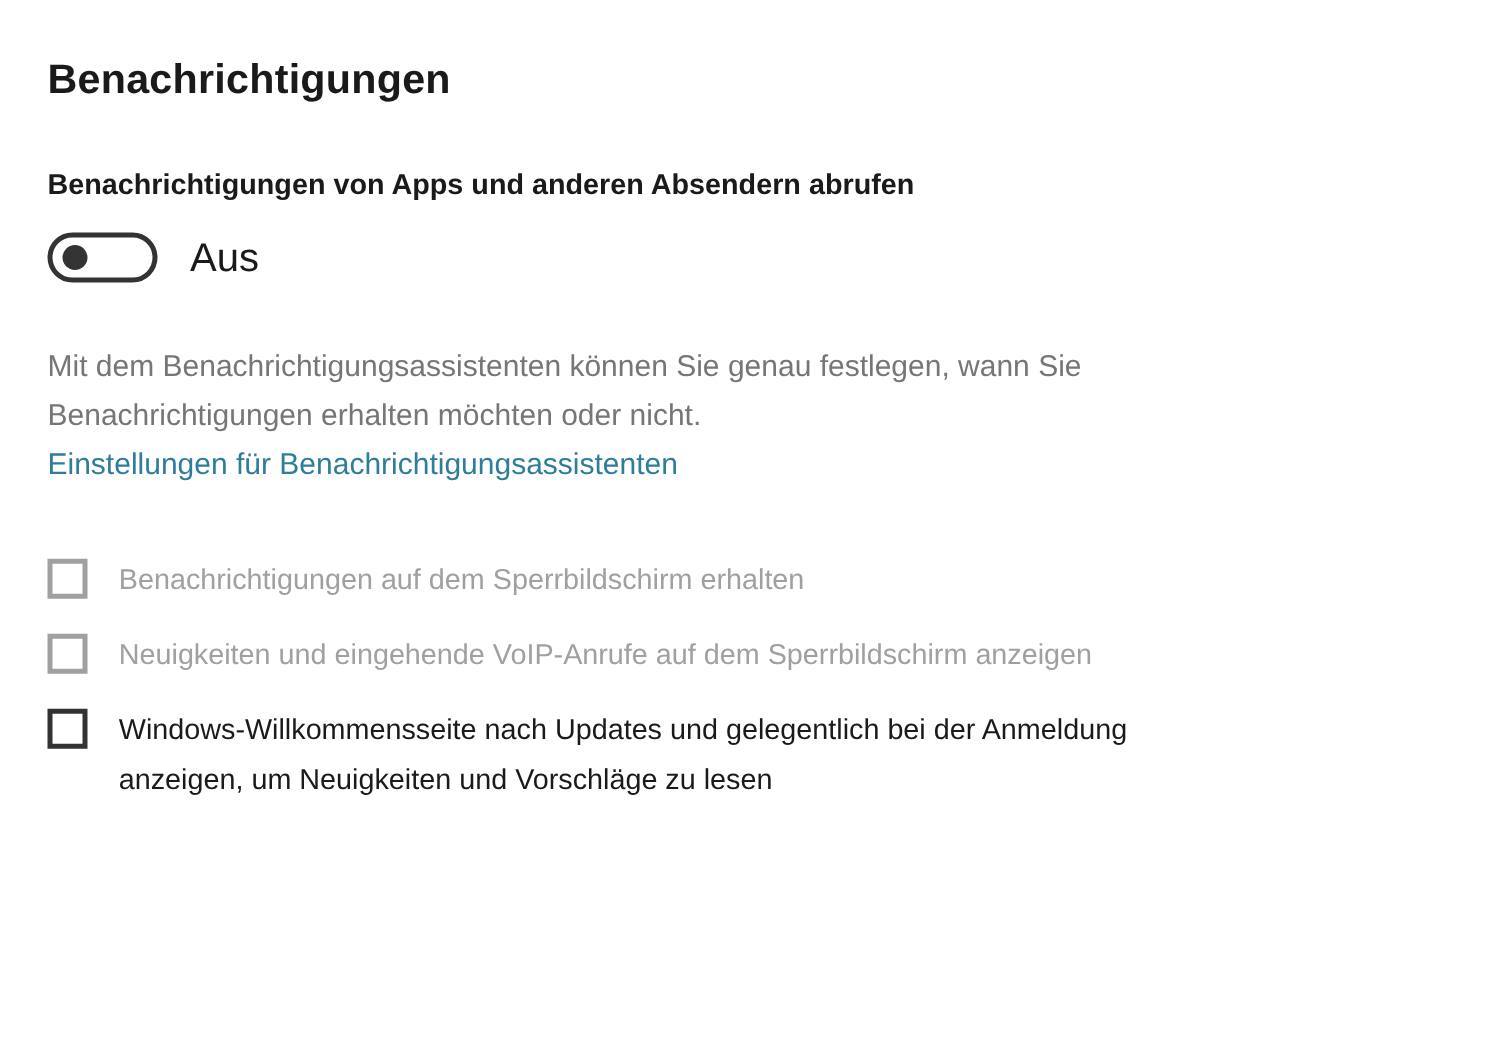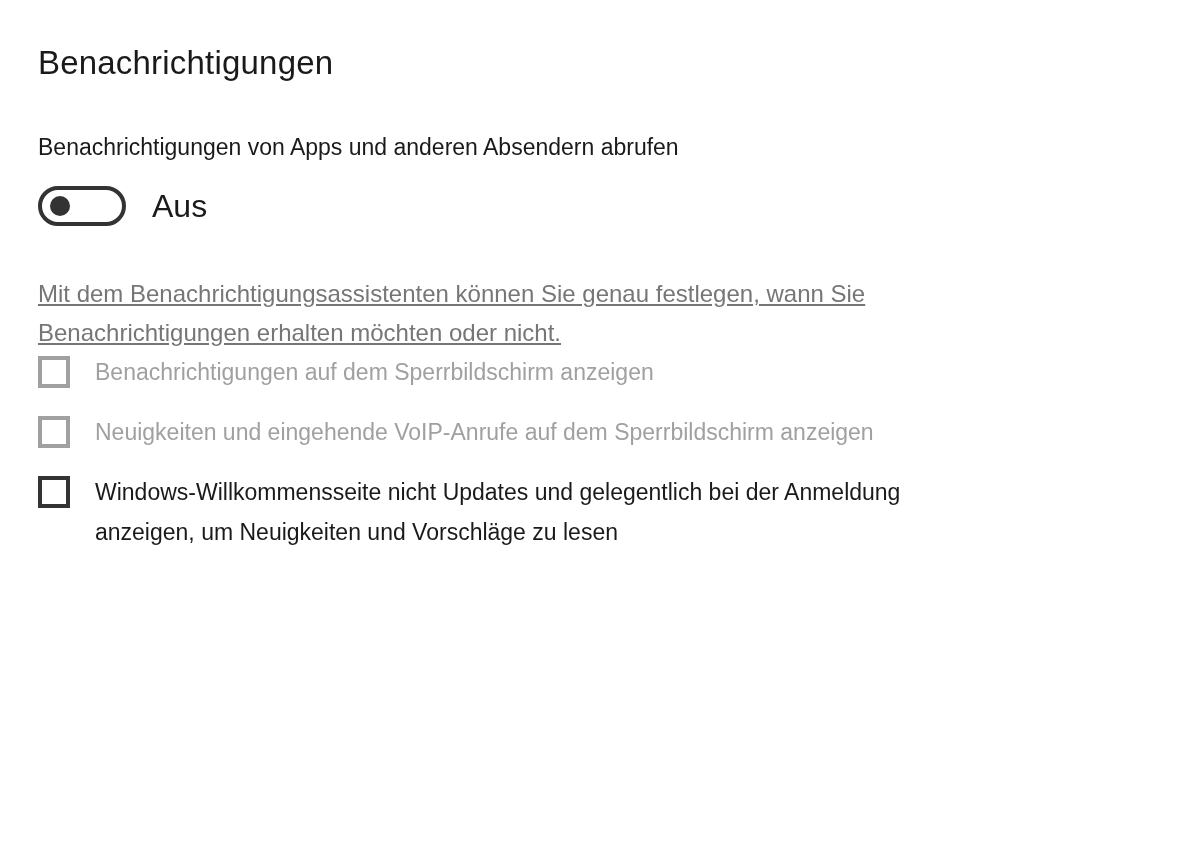--- a/index.html
+++ b/index.html
@@ -18,28 +18,28 @@
     background: var(--page-bg);
     font-family: "Liberation Sans", "DejaVu Sans", sans-serif;
     color: var(--text-primary);
     overflow: hidden;
   }
   .page {
     padding: 44px 40px 0 38px;
   }
   .page-title {
     font-size: 33px;
-    font-weight: 400;
+    font-weight: 700;
     letter-spacing: 0.2px;
     color: var(--text-primary);
     margin-bottom: 52px;
   }
   .setting-label {
     font-size: 23px;
-    font-weight: 400;
+    font-weight: 700;
     color: var(--text-primary);
     margin-bottom: 25px;
     max-width: 900px;
   }
   .toggle-row {
     display: flex;
     align-items: center;
     margin-bottom: 48px;
   }
   .toggle {
@@ -66,21 +66,20 @@
     font-size: 32px;
     margin-left: 26px;
     color: var(--text-primary);
   }
   .assist-description {
     font-size: 24px;
     line-height: 39px;
     color: var(--text-secondary);
     max-width: 910px;
     margin-bottom: 0;
-    text-decoration: underline;
   }
   .assist-link {
     display: inline-block;
     font-size: 24px;
     line-height: 39px;
     color: var(--accent-link);
     text-decoration: none;
     cursor: pointer;
     margin-bottom: 52px;
   }
@@ -121,33 +120,34 @@
 
   <div class="toggle-row">
     <div class="toggle" role="switch" aria-checked="false">
       <div class="knob"></div>
     </div>
     <span class="toggle-state">Aus</span>
   </div>
 
   <div class="assist-description">Mit dem Benachrichtigungsassistenten können Sie genau festlegen, wann Sie Benachrichtigungen erhalten möchten oder nicht.</div>
 
+  <a class="assist-link" href="#">Einstellungen für Benachrichtigungsassistenten</a>
 
   <div class="check-list">
 
     <label class="check-row disabled">
       <span class="checkbox" role="checkbox" aria-checked="false" aria-disabled="true"></span>
-      <span class="check-label">Benachrichtigungen auf dem Sperrbildschirm anzeigen</span>
+      <span class="check-label">Benachrichtigungen auf dem Sperrbildschirm erhalten</span>
     </label>
 
     <label class="check-row disabled">
       <span class="checkbox" role="checkbox" aria-checked="false" aria-disabled="true"></span>
       <span class="check-label">Neuigkeiten und eingehende VoIP-Anrufe auf dem Sperrbildschirm anzeigen</span>
     </label>
 
     <label class="check-row">
       <span class="checkbox" role="checkbox" aria-checked="false"></span>
-      <span class="check-label">Windows-Willkommensseite nicht Updates und gelegentlich bei der Anmeldung anzeigen, um Neuigkeiten und Vorschläge zu lesen</span>
+      <span class="check-label">Windows-Willkommensseite nach Updates und gelegentlich bei der Anmeldung anzeigen, um Neuigkeiten und Vorschläge zu lesen</span>
     </label>
 
 
   </div>
 </div>
 
 </body></html>

